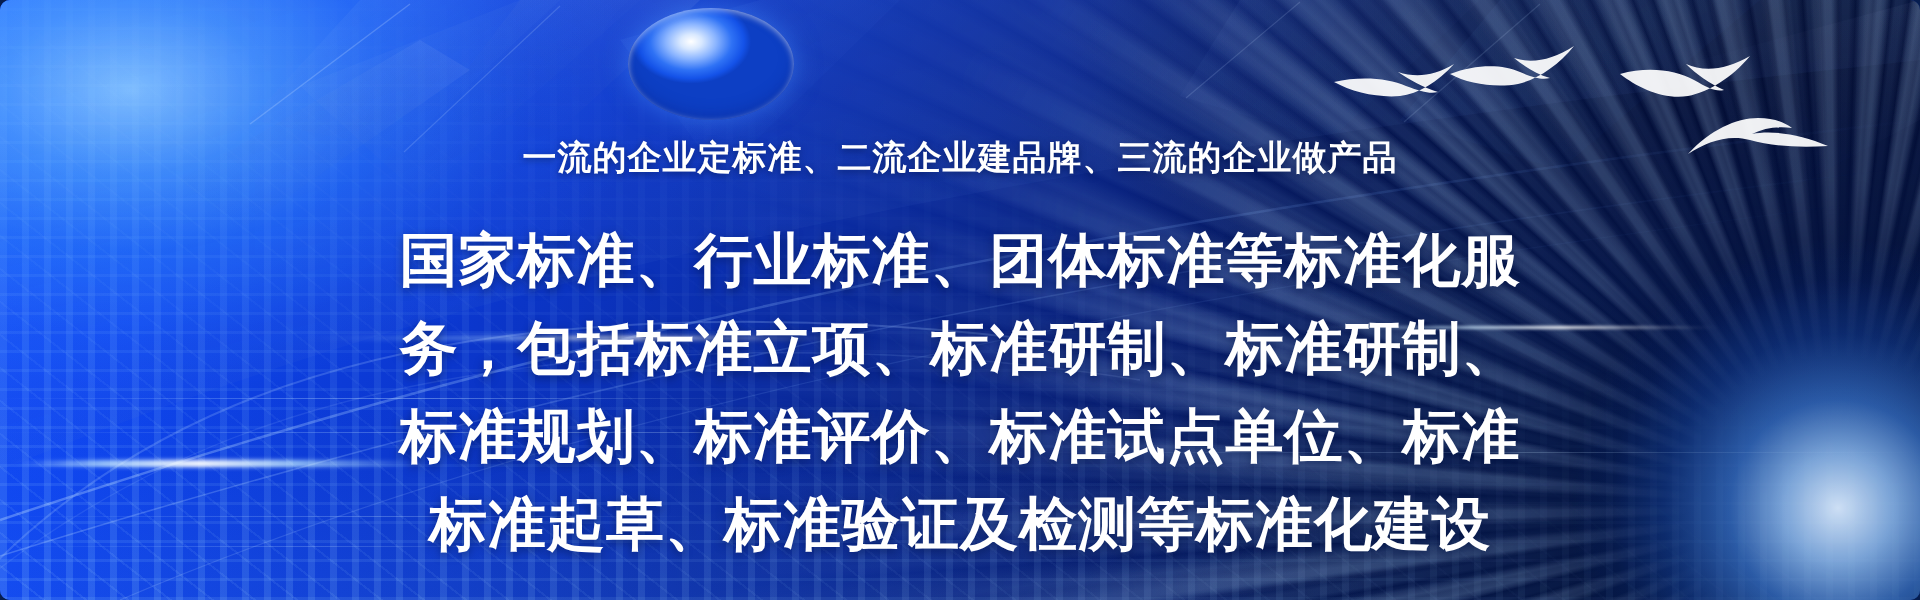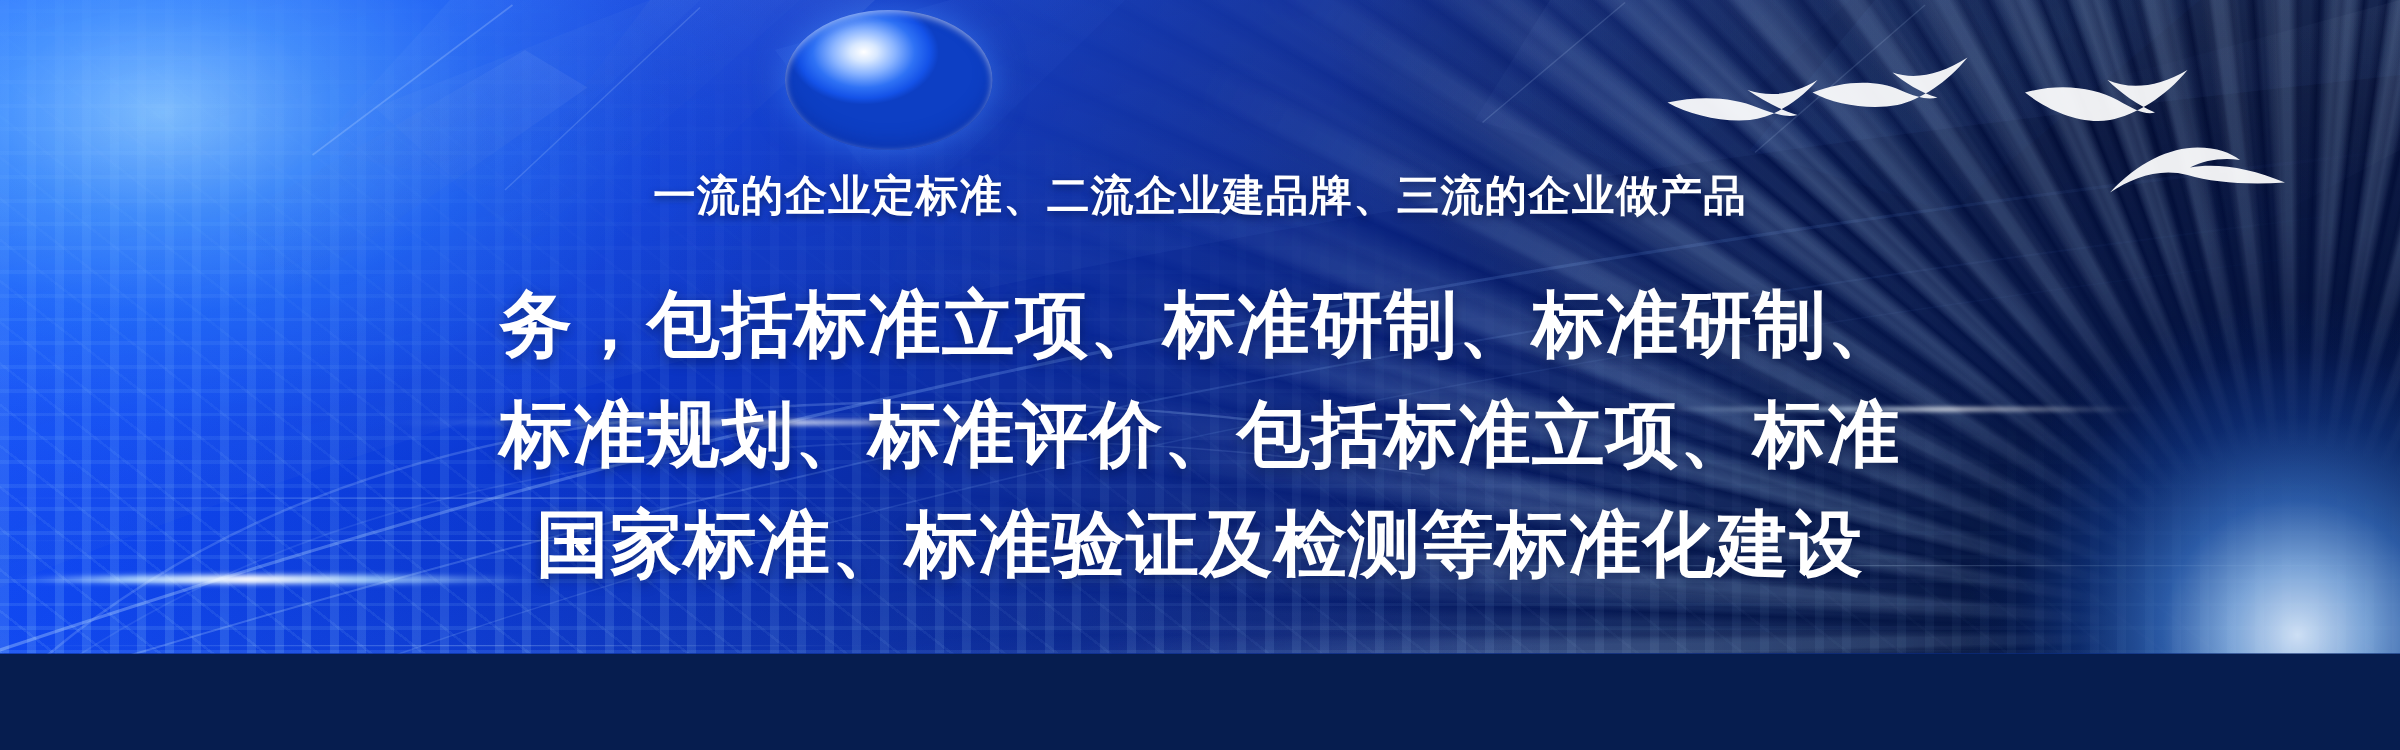--- a/index.html
+++ b/index.html
@@ -1,23 +1,24 @@
 <!DOCTYPE html>
 <html><head>
 <meta charset="utf-8">
 <style>
   html,body{margin:0;padding:0;background:#061d4f;}
   *{box-sizing:border-box;}
 
   #banner{
     position:relative;
-    width:1920px;height:523px;
+    width:1920px;height:600px;
     overflow:hidden;
     font-family:"Liberation Sans","DejaVu Sans",sans-serif;
     background:#0c3bbf;
+    border-radius:10px;
   }
 
   
   .layer{position:absolute;inset:0;pointer-events:none;}
 
   
   #bg-base{
     background:
       linear-gradient(118deg,
         #1452ff 0%,
@@ -302,19 +303,20 @@
       <path d="M290 54 C 318 46 346 50 364 60 C 378 68 386 72 394 70 C 380 64 366 54 356 44
                C 374 52 396 50 420 36 C 402 58 378 72 358 76 C 334 80 308 68 290 54 Z"></path>
       <path d="M358 134 C 380 110 406 98 428 98 C 444 98 454 102 462 108 C 448 106 434 108 422 114
                C 442 110 470 114 498 126 C 468 128 440 126 420 120 C 398 114 376 122 358 134 Z"></path>
     </g>
   </svg>
 
   <div id="text-block">
     <div id="tagline">一流的企业定标准、二流企业建品牌、三流的企业做产品</div>
     <div id="body-copy">
+      <span class="ln">国家标准、行业标准、团体标准等标准化服</span>
       <span class="ln">务，包括标准立项、标准研制、标准研制、</span>
-      <span class="ln">标准规划、标准评价、包括标准立项、标准</span>
-      <span class="ln">国家标准、标准验证及检测等标准化建设</span>
+      <span class="ln">标准规划、标准评价、标准试点单位、标准</span>
+      <span class="ln">标准起草、标准验证及检测等标准化建设</span>
     </div>
   </div>
 
 </div>
 
 </body></html>

